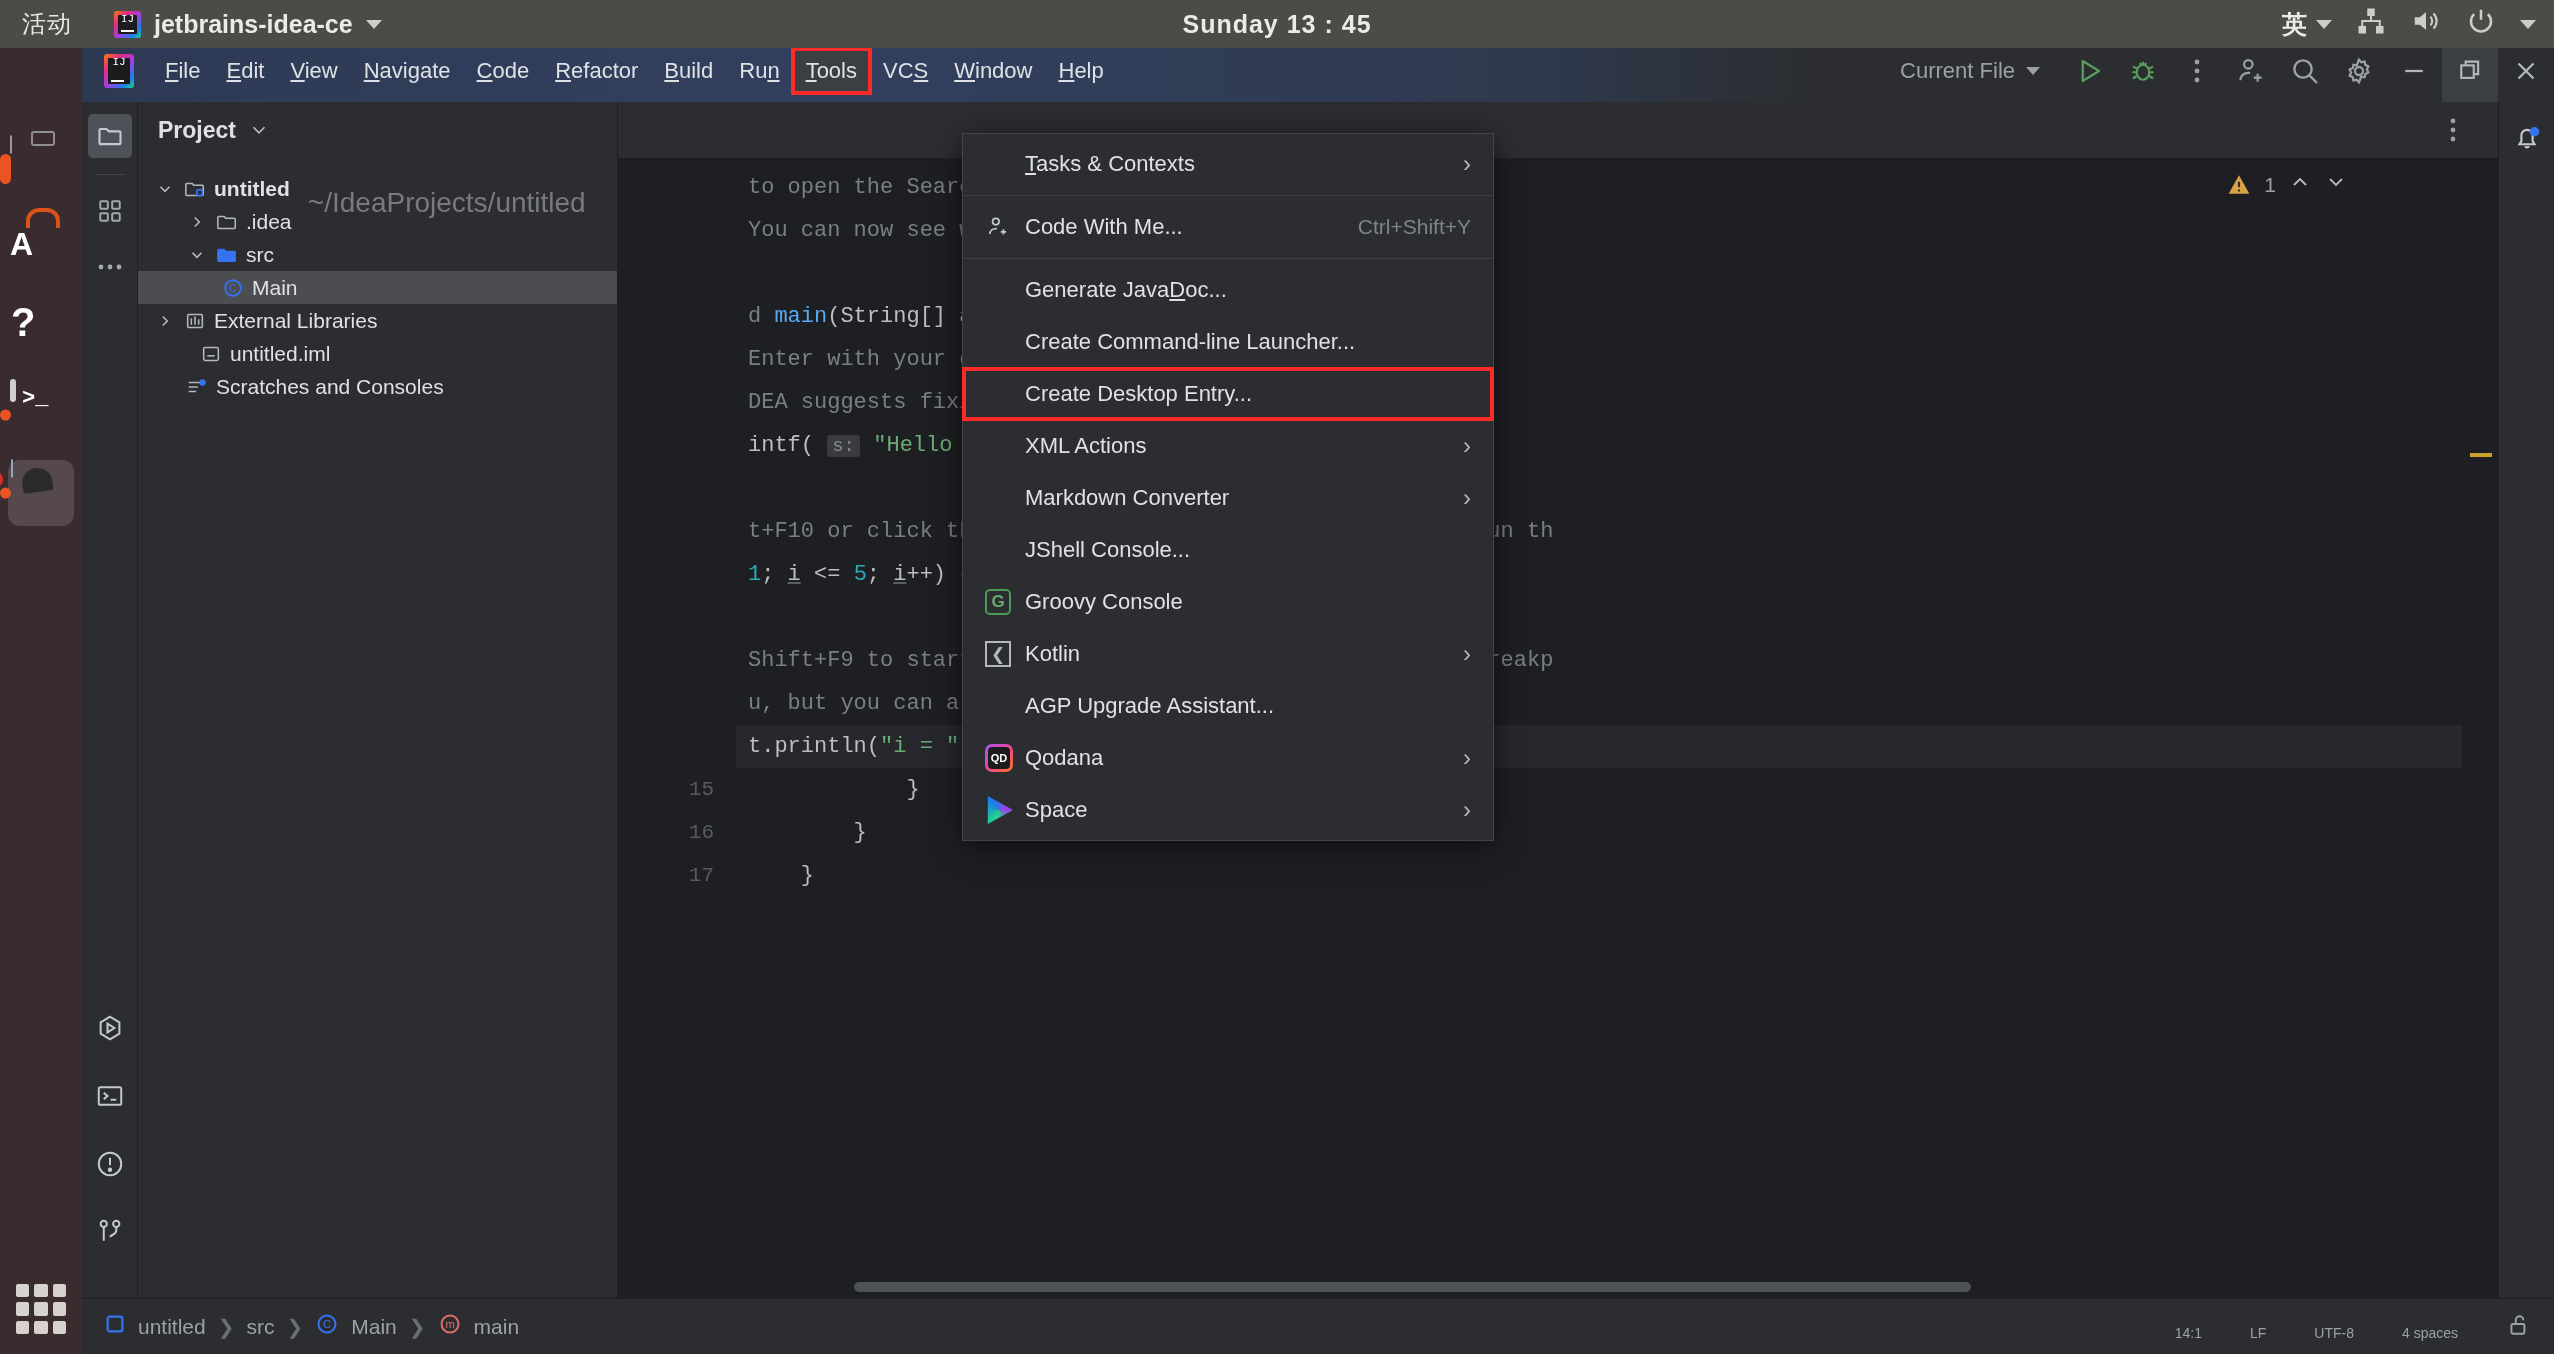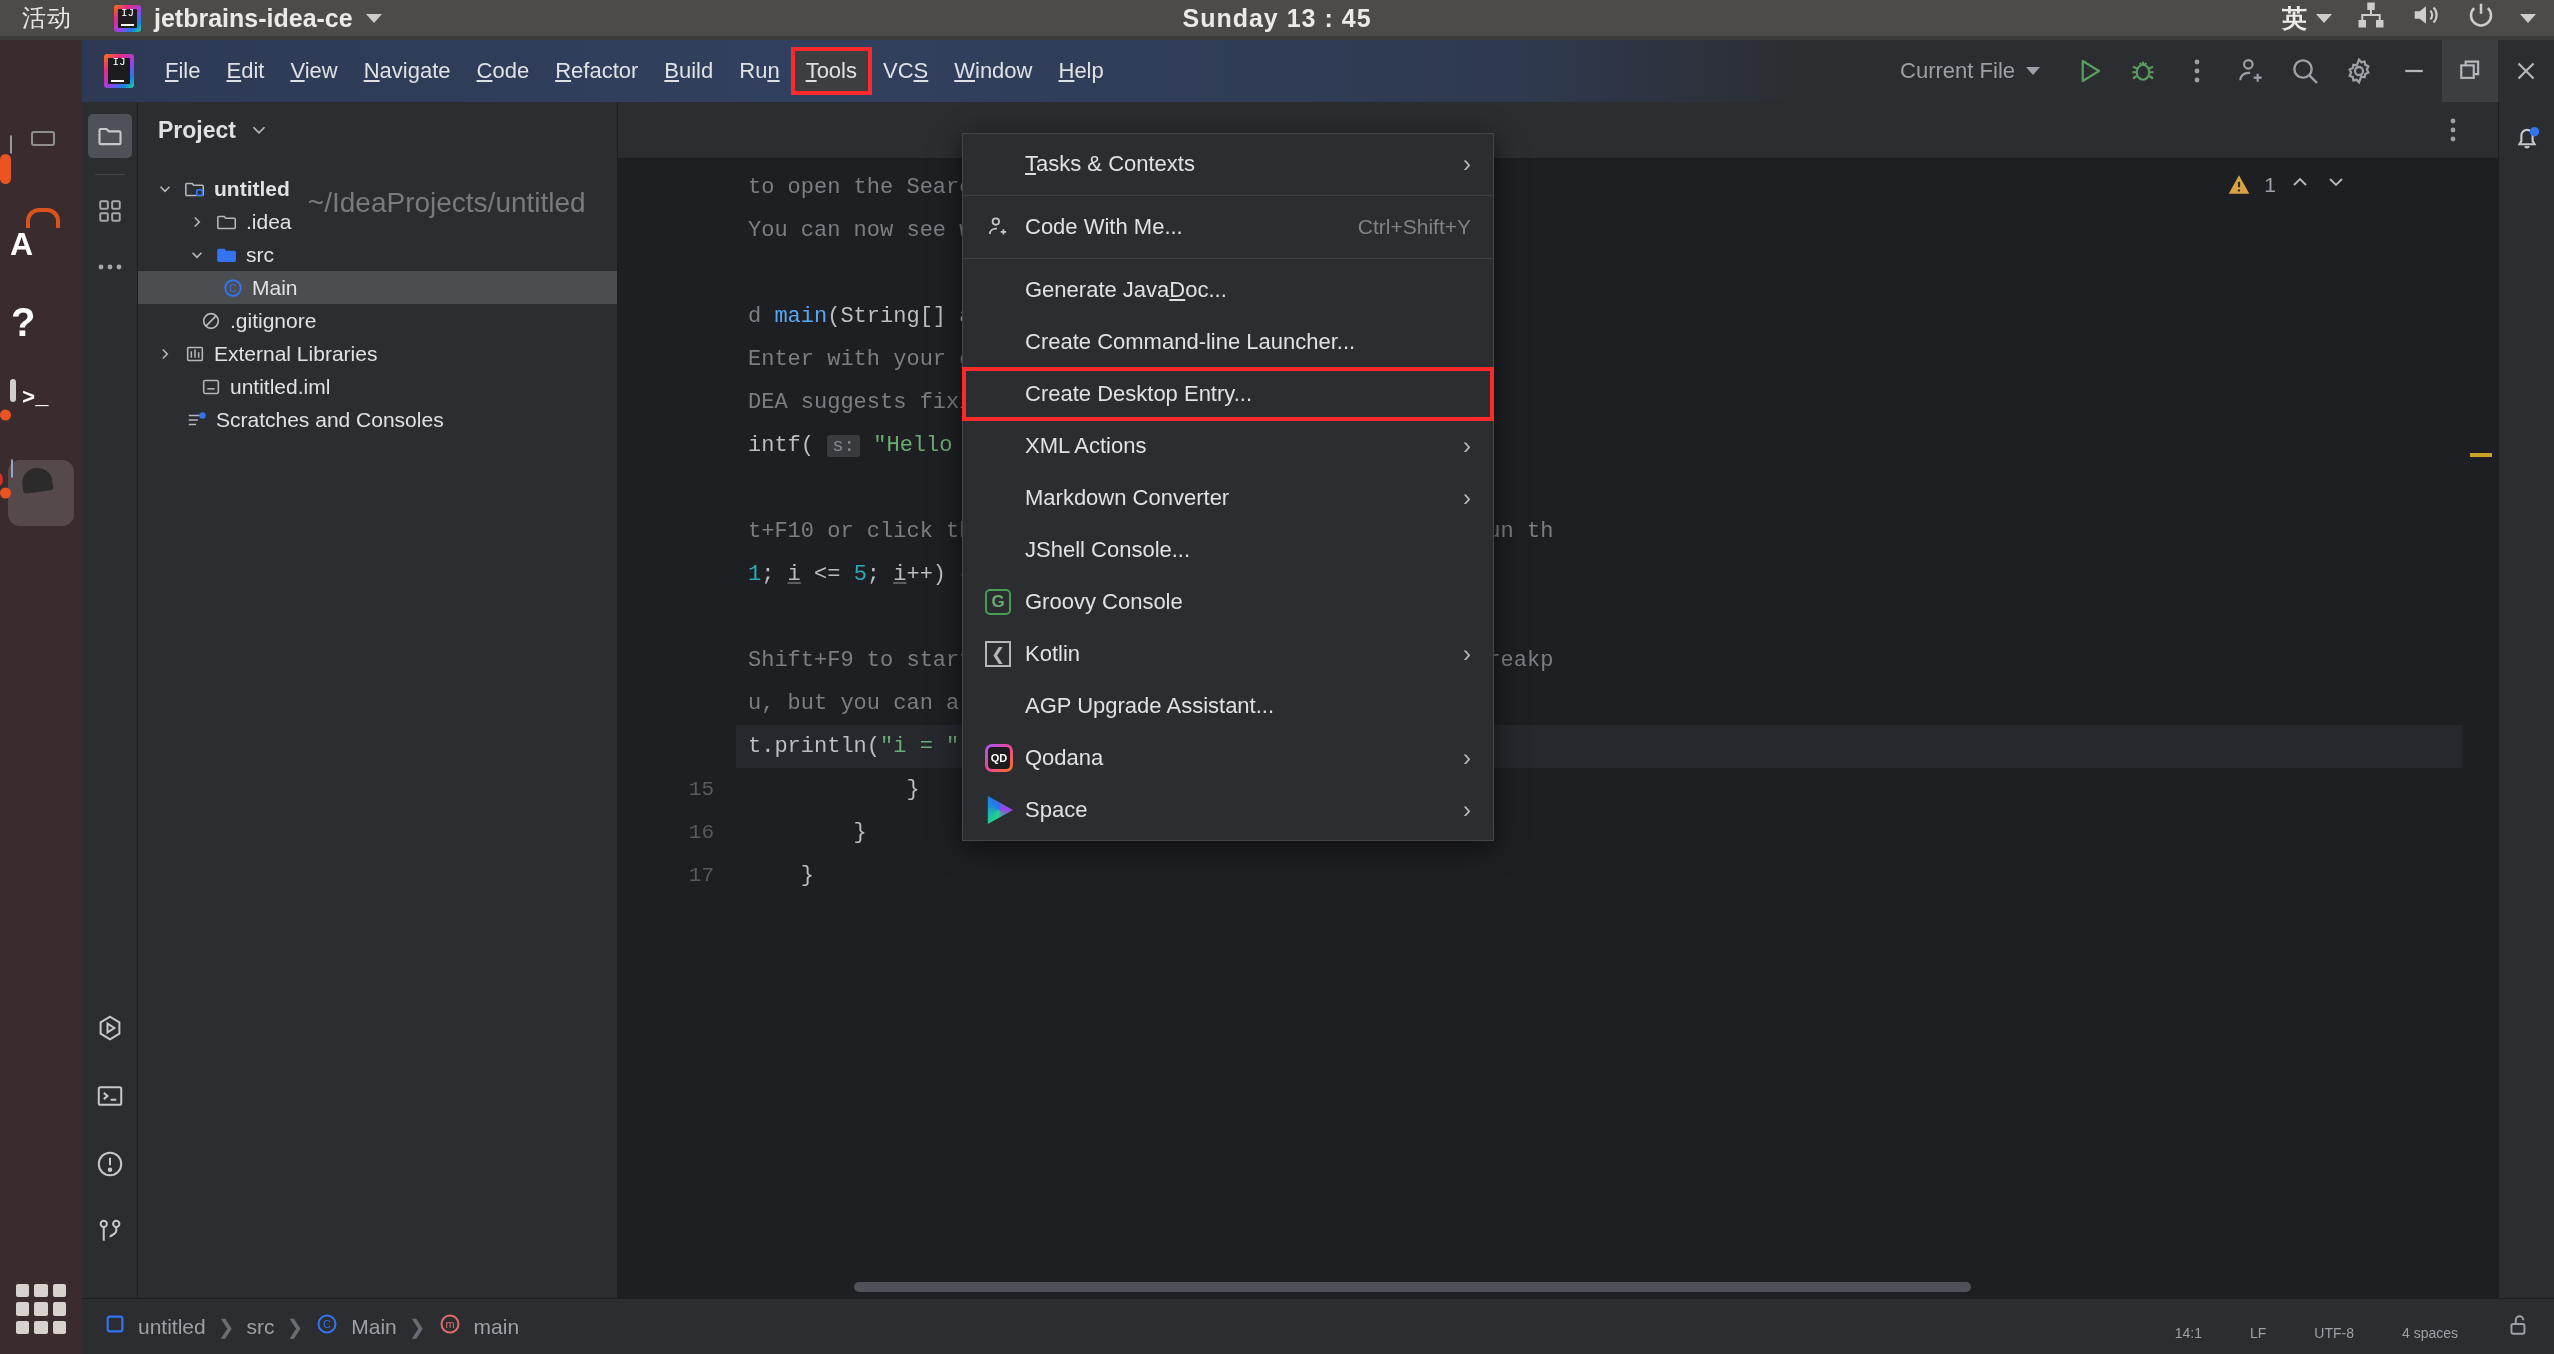--- a/index.html
+++ b/index.html
@@ -6,21 +6,21 @@
   html, body {
     width: 2554px; height: 1354px;
     background: #3b3b38;
     font-family: "Liberation Sans", sans-serif;
     overflow: hidden;
   }
   body { position: relative; }
 
   
   #gnome-topbar {
-    position: absolute; left: 0; top: 0; width: 2554px; height: 36px;
+    position: absolute; left: 0; top: 0; width: 2554px; height: 48px;
     background: #4d4b47;
     display: flex; align-items: center;
     color: #e8e6e3; font-size: 23px;
     z-index: 60;
   }
   #gnome-activities { padding: 0 18px 0 22px; letter-spacing: 1px; font-size: 24px; }
   #gnome-app { display: flex; align-items: center; gap: 13px; margin-left: 24px; }
   .ij-logo-sm {
     width: 27px; height: 27px; border-radius: 3px;
     background: linear-gradient(135deg,#f97a12 0%,#e42b84 28%,#9e40e8 56%,#1a7fe8 80%,#21d789 100%);
@@ -480,29 +480,20 @@
         <div class="tree-row selected" style="padding-left:84px">
           <span class="tw">
               <svg width="26" height="26" viewBox="0 0 24 24">
                 <circle cx="12" cy="12" r="8.5" fill="none" stroke="#3574f0" stroke-width="2"></circle>
                 <text x="12" y="16" text-anchor="middle" fill="#3574f0" font-size="11" font-family="Liberation Sans">C</text>
               </svg>
             </span>
           <span class="tree-label">Main</span>
         </div>
 
-        <div class="tree-row" style="padding-left:62px">
-          <span class="tw">
-              <svg width="24" height="24" viewBox="0 0 24 24">
-                <circle cx="12" cy="12" r="8" fill="none" stroke="#b4b7bd" stroke-width="1.8"></circle>
-                <path d="M6.5 17.5L17.5 6.5" stroke="#b4b7bd" stroke-width="1.8"></path>
-              </svg>
-            </span>
-          <span class="tree-label">.gitignore</span>
-        </div>
 
         <div class="tree-row" style="padding-left:16px">
           <span class="tw">
               <svg width="18" height="18" viewBox="0 0 24 24">
                 <path d="M9 6l6 6-6 6" stroke="#b4b7bd" stroke-width="2.2" fill="none"></path>
               </svg>
             </span>
           <span class="tw">
               <svg width="24" height="24" viewBox="0 0 24 24" fill="none" stroke="#b4b7bd" stroke-width="1.7">
                 <rect x="4" y="5" width="16" height="14" rx="1"></rect>

